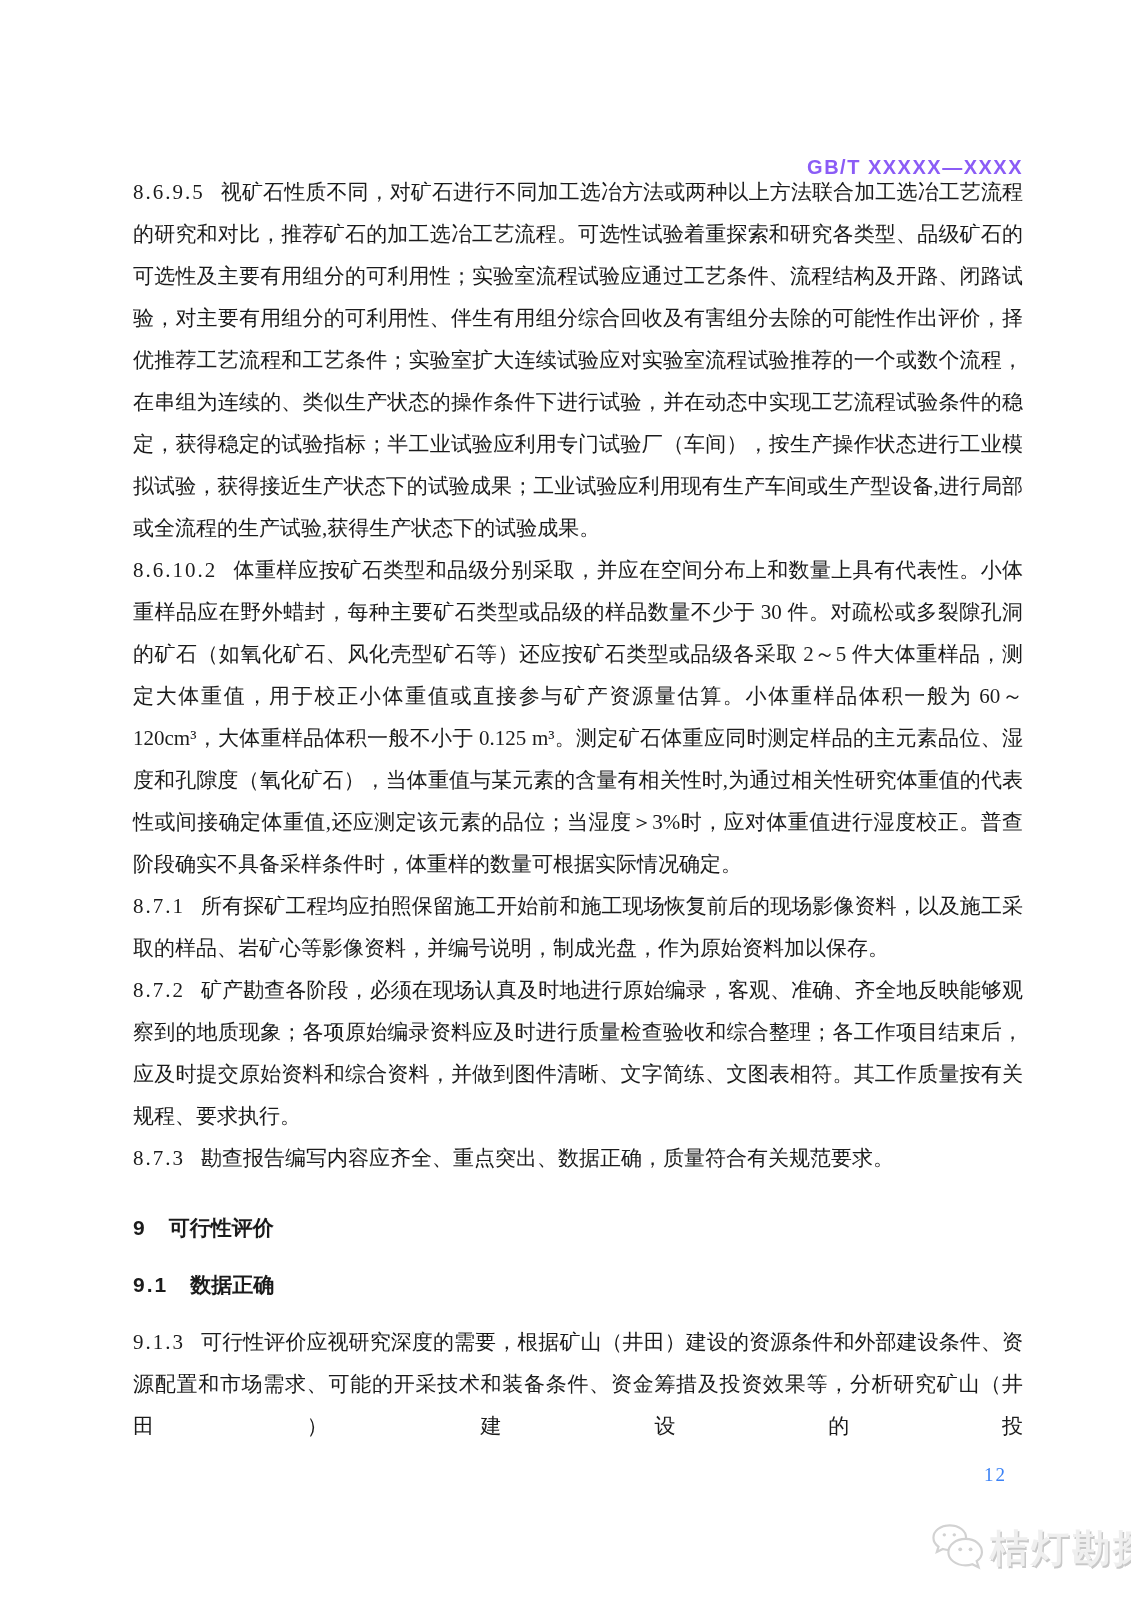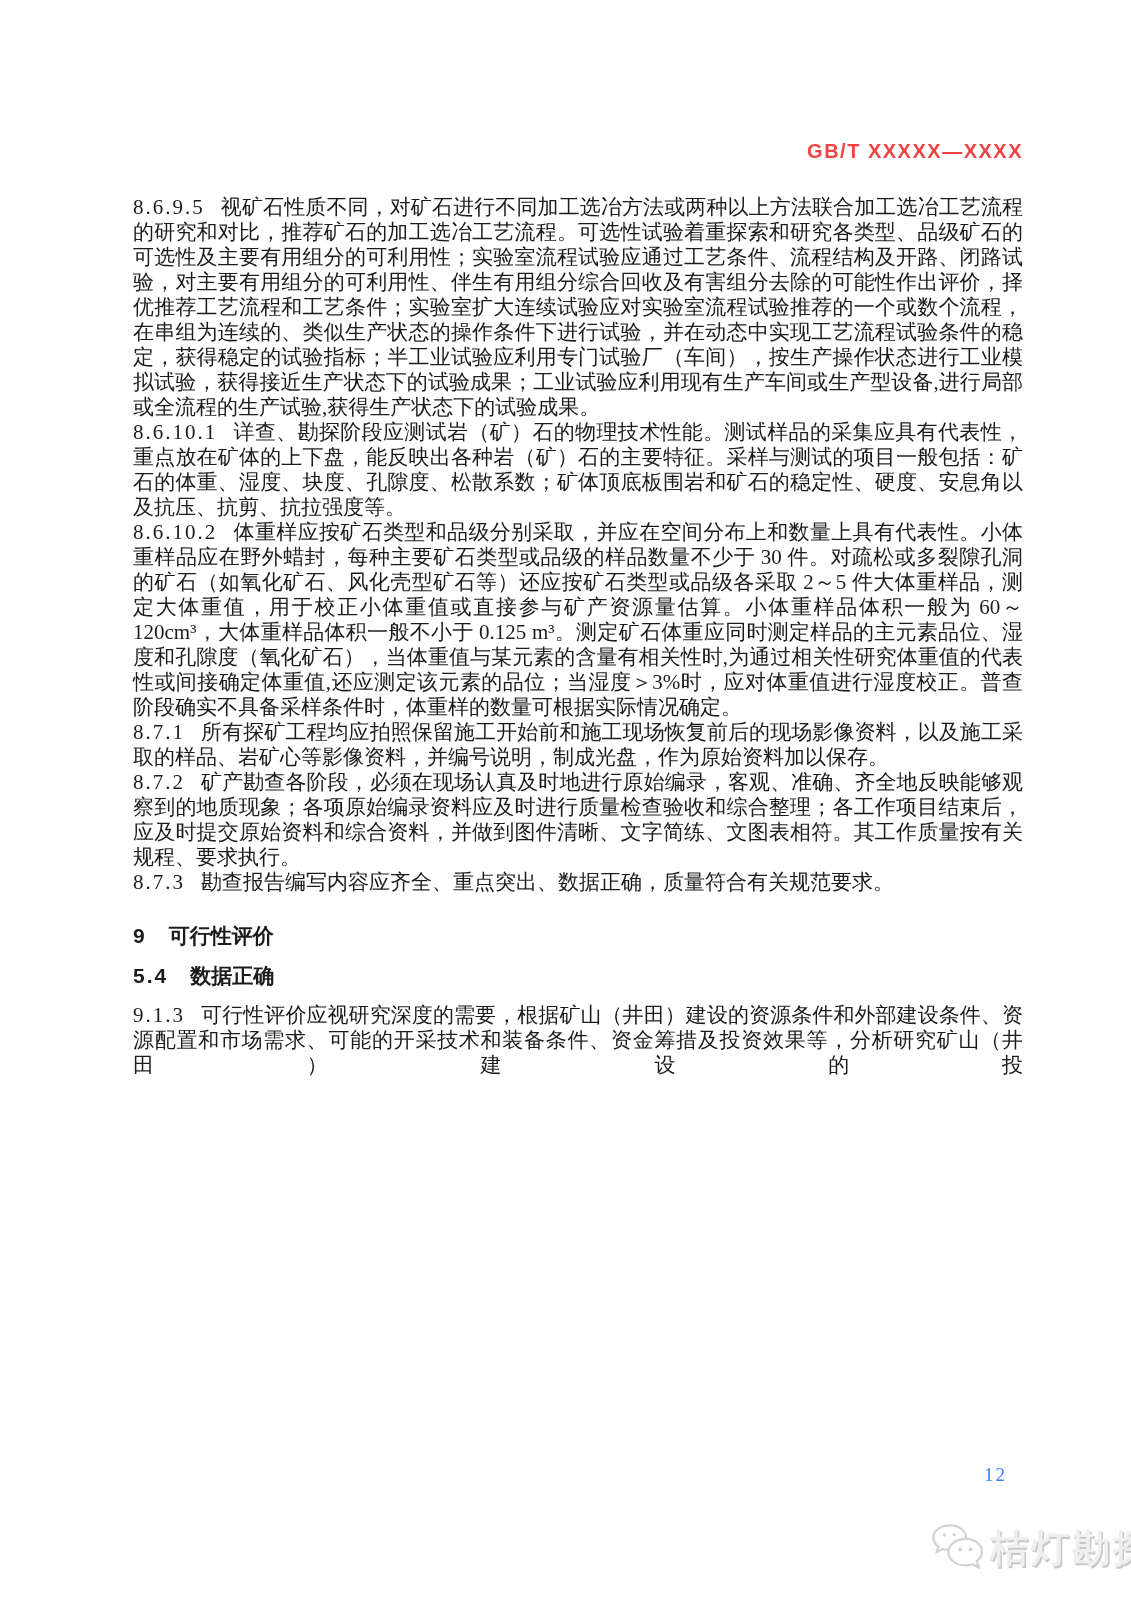--- a/index.html
+++ b/index.html
@@ -5,29 +5,29 @@
   html,body { margin:0; padding:0; background:#ffffff; }
   .page {
     position:relative;
     width:1131px; height:1600px;
     background:#ffffff;
     color:#1b1b1b;
     font-family:"Liberation Serif", serif;
     overflow:hidden;
   }
   .header {
-    position:absolute; left:133px; top:140px; width:890px;
+    position:absolute; left:133px; top:156px; width:890px;
     text-align:right;
     font-family:"Liberation Sans", sans-serif;
     font-weight:700; font-size:20px; letter-spacing:1.5px;
-    color:#ef4444;
+    color:#8b5cf6;
   }
   .content {
-    position:absolute; left:133px; top:195px; width:890px;
-    font-size:21px; line-height:25px;
+    position:absolute; left:133px; top:171px; width:890px;
+    font-size:21px; line-height:42px;
     text-align:justify;
   }
   .para { margin:0; }
   .para .num {
     letter-spacing:2px;
     margin-right:16px;
     white-space:nowrap;
   }
   .heading {
     margin:15px 0;
@@ -60,27 +60,26 @@
 <body>
 
 <div class="page">
 
   <div class="header">
     <span>GB/T XXXXX—XXXX</span>
   </div>
 
   <main class="content">
       <p class="para"><span class="num">8.6.9.5</span><span class="txt">视矿石性质不同，对矿石进行不同加工选冶方法或两种以上方法联合加工选冶工艺流程的研究和对比，推荐矿石的加工选冶工艺流程。可选性试验着重探索和研究各类型、品级矿石的可选性及主要有用组分的可利用性；实验室流程试验应通过工艺条件、流程结构及开路、闭路试验，对主要有用组分的可利用性、伴生有用组分综合回收及有害组分去除的可能性作出评价，择优推荐工艺流程和工艺条件；实验室扩大连续试验应对实验室流程试验推荐的一个或数个流程，在串组为连续的、类似生产状态的操作条件下进行试验，并在动态中实现工艺流程试验条件的稳定，获得稳定的试验指标；半工业试验应利用专门试验厂（车间），按生产操作状态进行工业模拟试验，获得接近生产状态下的试验成果；工业试验应利用现有生产车间或生产型设备,进行局部或全流程的生产试验,获得生产状态下的试验成果。</span></p>
-      <p class="para"><span class="num">8.6.10.1</span><span class="txt">详查、勘探阶段应测试岩（矿）石的物理技术性能。测试样品的采集应具有代表性，重点放在矿体的上下盘，能反映出各种岩（矿）石的主要特征。采样与测试的项目一般包括：矿石的体重、湿度、块度、孔隙度、松散系数；矿体顶底板围岩和矿石的稳定性、硬度、安息角以及抗压、抗剪、抗拉强度等。</span></p>
       <p class="para"><span class="num">8.6.10.2</span><span class="txt">体重样应按矿石类型和品级分别采取，并应在空间分布上和数量上具有代表性。小体重样品应在野外蜡封，每种主要矿石类型或品级的样品数量不少于 30 件。对疏松或多裂隙孔洞的矿石（如氧化矿石、风化壳型矿石等）还应按矿石类型或品级各采取 2～5 件大体重样品，测定大体重值，用于校正小体重值或直接参与矿产资源量估算。小体重样品体积一般为 60～120cm³，大体重样品体积一般不小于 0.125 m³。测定矿石体重应同时测定样品的主元素品位、湿度和孔隙度（氧化矿石），当体重值与某元素的含量有相关性时,为通过相关性研究体重值的代表性或间接确定体重值,还应测定该元素的品位；当湿度＞3%时，应对体重值进行湿度校正。普查阶段确实不具备采样条件时，体重样的数量可根据实际情况确定。</span></p>
       <p class="para"><span class="num">8.7.1</span><span class="txt">所有探矿工程均应拍照保留施工开始前和施工现场恢复前后的现场影像资料，以及施工采取的样品、岩矿心等影像资料，并编号说明，制成光盘，作为原始资料加以保存。</span></p>
       <p class="para"><span class="num">8.7.2</span><span class="txt">矿产勘查各阶段，必须在现场认真及时地进行原始编录，客观、准确、齐全地反映能够观察到的地质现象；各项原始编录资料应及时进行质量检查验收和综合整理；各工作项目结束后，应及时提交原始资料和综合资料，并做到图件清晰、文字简练、文图表相符。其工作质量按有关规程、要求执行。</span></p>
       <p class="para"><span class="num">8.7.3</span><span class="txt">勘查报告编写内容应齐全、重点突出、数据正确，质量符合有关规范要求。</span></p>
       <p class="heading lv1"><span class="num">9</span><span class="txt">可行性评价</span></p>
-      <p class="heading lv2"><span class="num">5.4</span><span class="txt">数据正确</span></p>
+      <p class="heading lv2"><span class="num">9.1</span><span class="txt">数据正确</span></p>
       <p class="para"><span class="num">9.1.3</span><span class="txt">可行性评价应视研究深度的需要，根据矿山（井田）建设的资源条件和外部建设条件、资源配置和市场需求、可能的开采技术和装备条件、资金筹措及投资效果等，分析研究矿山（井田）建设的投</span></p>
     </main>
 
   <div class="page-number">12</div>
 
   <div class="watermark">
     <span class="wm-icon">
       <svg viewBox="0 0 64 60" width="58" height="56" aria-hidden="true">
         <g fill="none" stroke="#d2d2d2" stroke-width="2.4">
           <path d="M24 5 C13.5 5 6 11.2 6 18.6 c0 4.2 2.3 7.6 5.6 9.9 L9.8 34.4 l6.6 -3.3 c2.3 0.8 4.9 1.2 7.6 1.2 10.5 0 18 -6.2 18 -13.7 C42 11.2 34.5 5 24 5 Z"></path>

